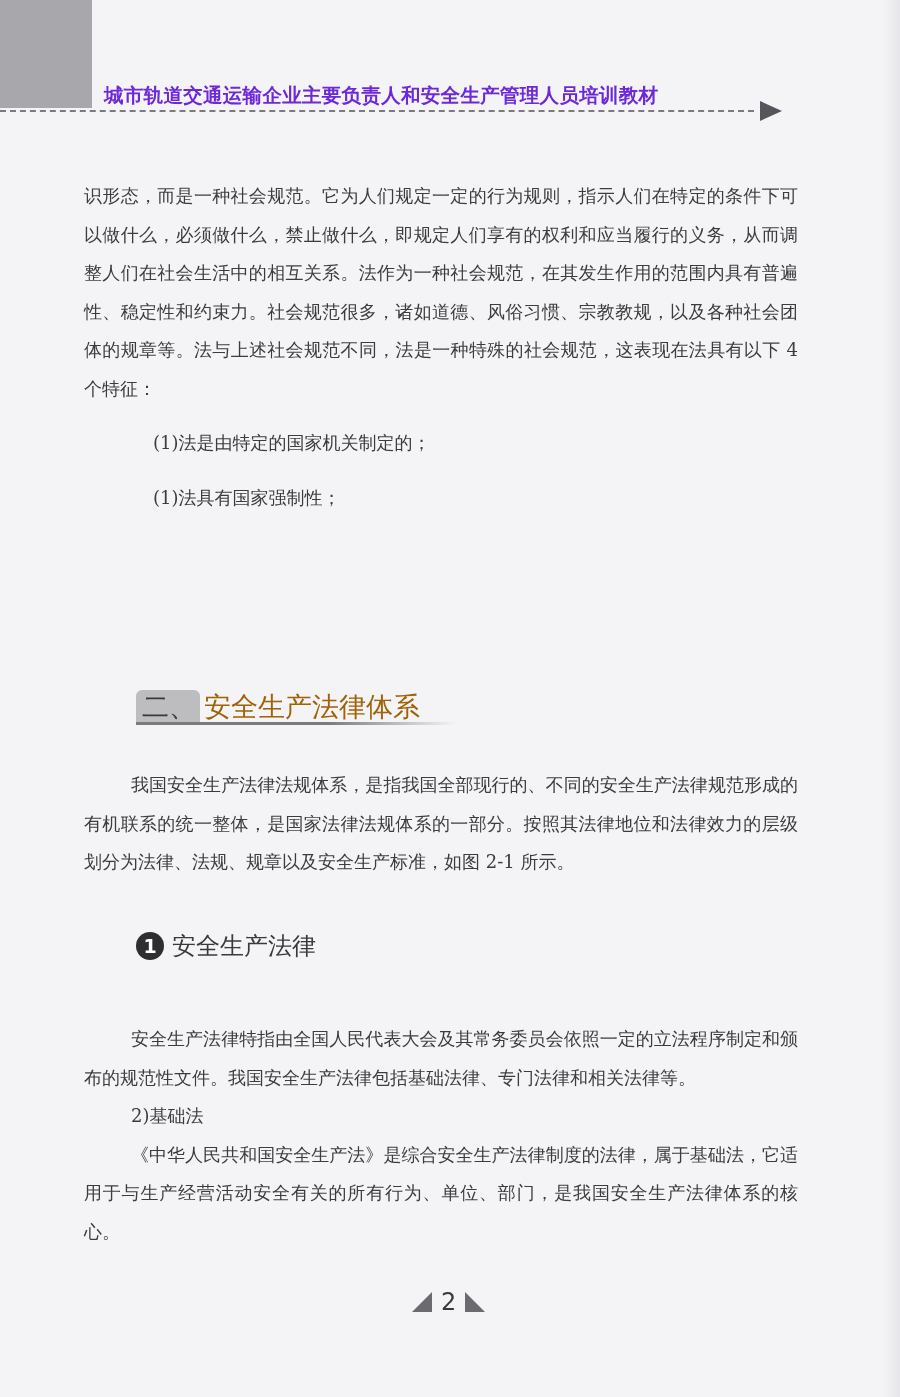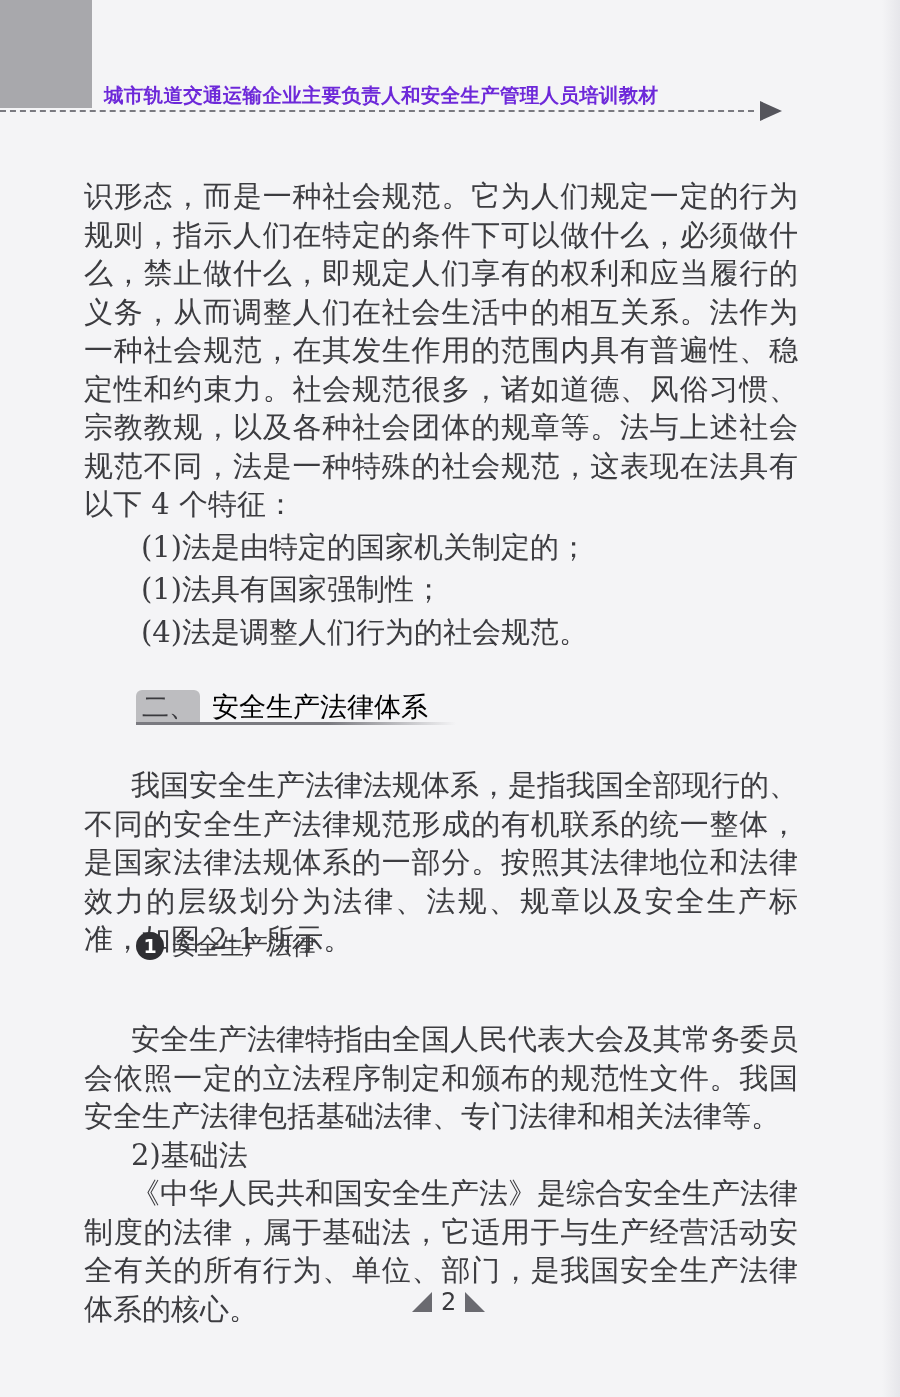--- a/index.html
+++ b/index.html
@@ -27,36 +27,36 @@
     position:absolute; left:0; top:110px; width:754px; height:0;
     border-top:2px dashed #7a7a80;
   }
   .head-arrow {
     position:absolute; left:760px; top:101px; width:0; height:0;
     border-top:10px solid transparent; border-bottom:10px solid transparent;
     border-left:22px solid #55555c;
   }
   .body-text {
     position:absolute; left:84px; width:714px;
-    font-size:29px; line-height:38.5px; color:#3c3c40;
+    font-size:18px; line-height:38.5px; color:#3c3c40;
     text-align:justify; text-align-last:left;
   }
   .para { margin:0; }
   .indent { text-indent:47px; }
-  .list-item { margin:4px; padding-left:53px; }
+  .list-item { margin:16px; padding-left:53px; }
   .section-heading {
     position:absolute; left:136px; top:686px; height:38px;
     display:flex; align-items:flex-end;
     font-family:"DejaVu Sans", "Liberation Sans", sans-serif;
   }
   .section-num {
     background:#bdbdc0; border-radius:6px 6px 0 0;
     font-size:27px; line-height:34px; padding:0 4px 0 6px; color:#3a3a3e;
   }
-  .section-title { font-size:27px; line-height:34px; padding-left:12px; color:#000000; }
+  .section-title { font-size:27px; line-height:34px; padding-left:4px; color:#a16207; }
   .section-underline {
     position:absolute; left:136px; top:722px; width:320px; height:3px;
     background:linear-gradient(to right, #7a7a80 60%, rgba(122,122,128,0));
   }
   .sub-heading {
     position:absolute; left:136px; top:930px;
     display:flex; align-items:center;
     font-family:"DejaVu Sans", "Liberation Sans", sans-serif;
     font-size:24px; color:#3a3a3e;
   }
@@ -84,21 +84,20 @@
 <div class="corner-tab"></div>
 
 <div class="running-head">城市轨道交通运输企业主要负责人和安全生产管理人员培训教材</div>
 <div class="head-rule"></div>
 <div class="head-arrow"></div>
 
 <div class="body-text" style="top:177px;">
   <p class="para">识形态，而是一种社会规范。它为人们规定一定的行为规则，指示人们在特定的条件下可以做什么，必须做什么，禁止做什么，即规定人们享有的权利和应当履行的义务，从而调整人们在社会生活中的相互关系。法作为一种社会规范，在其发生作用的范围内具有普遍性、稳定性和约束力。社会规范很多，诸如道德、风俗习惯、宗教教规，以及各种社会团体的规章等。法与上述社会规范不同，法是一种特殊的社会规范，这表现在法具有以下 4 个特征：</p>
   <p class="list-item">(1)法是由特定的国家机关制定的；</p>
   <p class="list-item">(1)法具有国家强制性；</p>
-  <p class="list-item">(4)法是调整人们行为的社会规范。</p>
 </div>
 
 <div class="section-heading">
   <span class="section-num">二、</span>
   <span class="section-title">安全生产法律体系</span>
 </div>
 <div class="section-underline"></div>
 
 <div class="body-text" style="top:766px;">
   <p class="para indent">我国安全生产法律法规体系，是指我国全部现行的、不同的安全生产法律规范形成的有机联系的统一整体，是国家法律法规体系的一部分。按照其法律地位和法律效力的层级划分为法律、法规、规章以及安全生产标准，如图 2-1 所示。</p>

